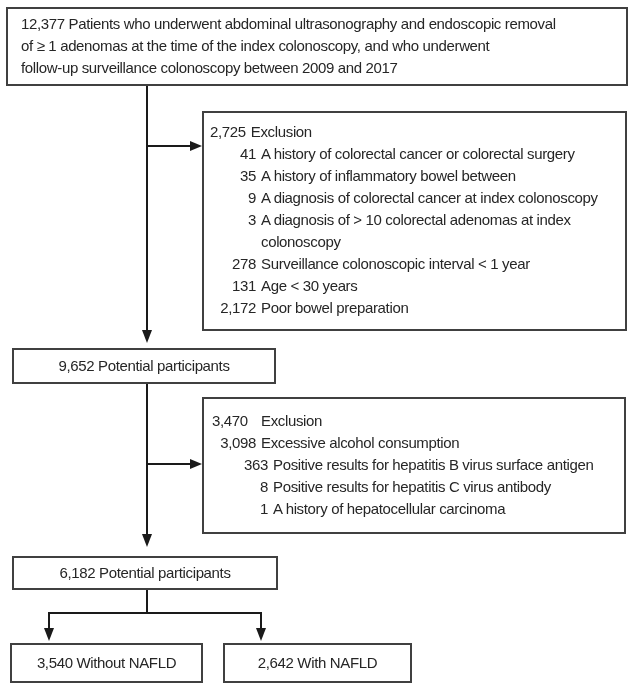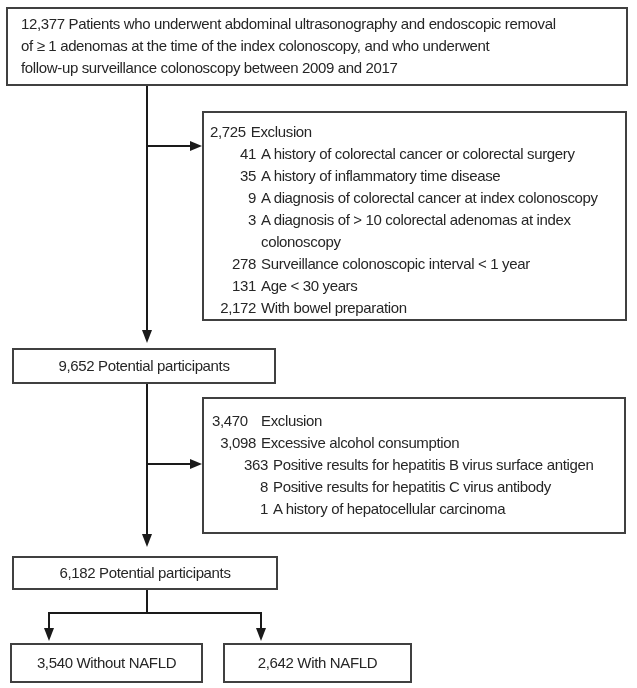--- a/index.html
+++ b/index.html
@@ -11,21 +11,21 @@
     position:relative;width:637px;height:688px;background:var(--bg);
     font-family:"Liberation Sans","DejaVu Sans",sans-serif;
     font-size:15px;letter-spacing:-0.35px;line-height:22px;color:var(--text);
     overflow:hidden;
   }
   .box{position:absolute;border:2px solid var(--border);background:var(--bg);}
   .center{text-align:center;}
   
   #box-initial{left:6px;top:7px;width:622px;padding:4px 8px 5px 13px;}
   
-  #box-excl1{left:202px;top:111px;width:425px;padding:8px 4px 0 6px;}
+  #box-excl1{left:202px;top:111px;width:425px;padding:8px 4px 10px 6px;}
   #box-excl2{left:202px;top:397px;width:424px;padding:11px 4px 12px 8px;}
   .row{display:flex;align-items:flex-start;}
   .row .num{flex:0 0 46px;text-align:right;}
   #box-excl2 .row .num{flex-basis:44px;}
   .row .txt{flex:1;margin-left:5px;}
   .row.lvl2{padding-left:12px;}
   .hdr .num{flex:0 0 auto;text-align:left;}
   .hdr .txt{flex:0 0 auto;}
   
   #box-pot1{left:12px;top:348px;width:264px;padding:5px 2px;}
@@ -76,41 +76,41 @@
     <div class="row hdr">
       <span class="num">2,725</span>
       <span class="txt">Exclusion</span>
     </div>
     <div class="row">
       <span class="num">41</span>
       <span class="txt">A history of colorectal cancer or colorectal surgery</span>
     </div>
     <div class="row">
       <span class="num">35</span>
-      <span class="txt">A history of inflammatory time disease</span>
+      <span class="txt">A history of inflammatory bowel between</span>
     </div>
     <div class="row">
       <span class="num">9</span>
       <span class="txt">A diagnosis of colorectal cancer at index colonoscopy</span>
     </div>
     <div class="row">
       <span class="num">3</span>
       <span class="txt">A diagnosis of &gt; 10 colorectal adenomas at index colonoscopy</span>
     </div>
     <div class="row">
       <span class="num">278</span>
       <span class="txt">Surveillance colonoscopic interval &lt; 1 year</span>
     </div>
     <div class="row">
       <span class="num">131</span>
       <span class="txt">Age &lt; 30 years</span>
     </div>
     <div class="row">
       <span class="num">2,172</span>
-      <span class="txt">With bowel preparation</span>
+      <span class="txt">Poor bowel preparation</span>
     </div>
   </div>
 
   <div class="box center" id="box-pot1">
     <div>9,652 Potential participants</div>
   </div>
 
   <div class="vline" id="v2"></div>
   <div class="arr-down" id="a2"></div>
   <div class="hline" id="h2"></div>

